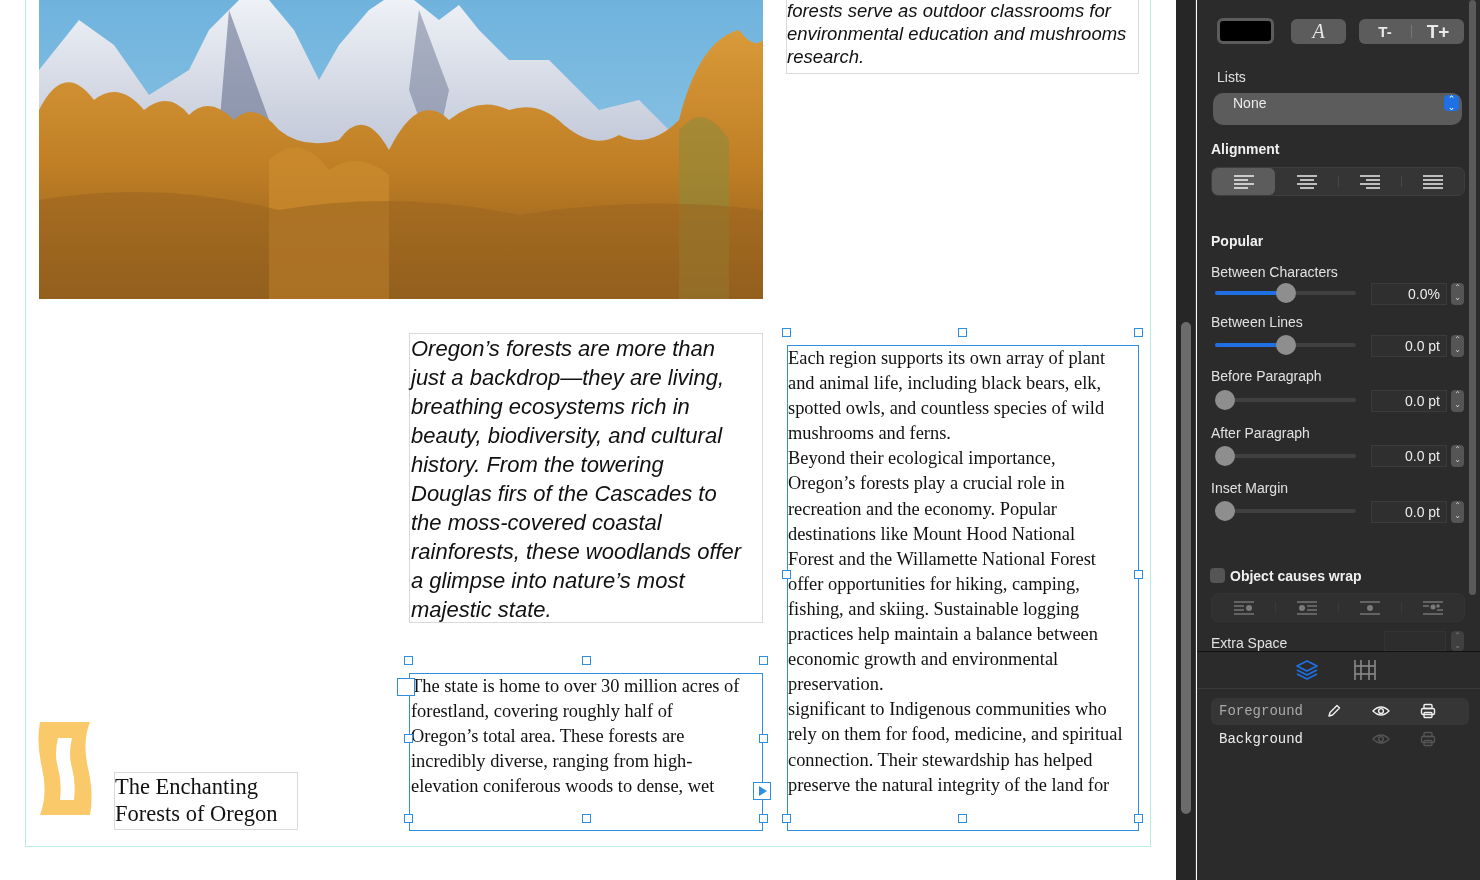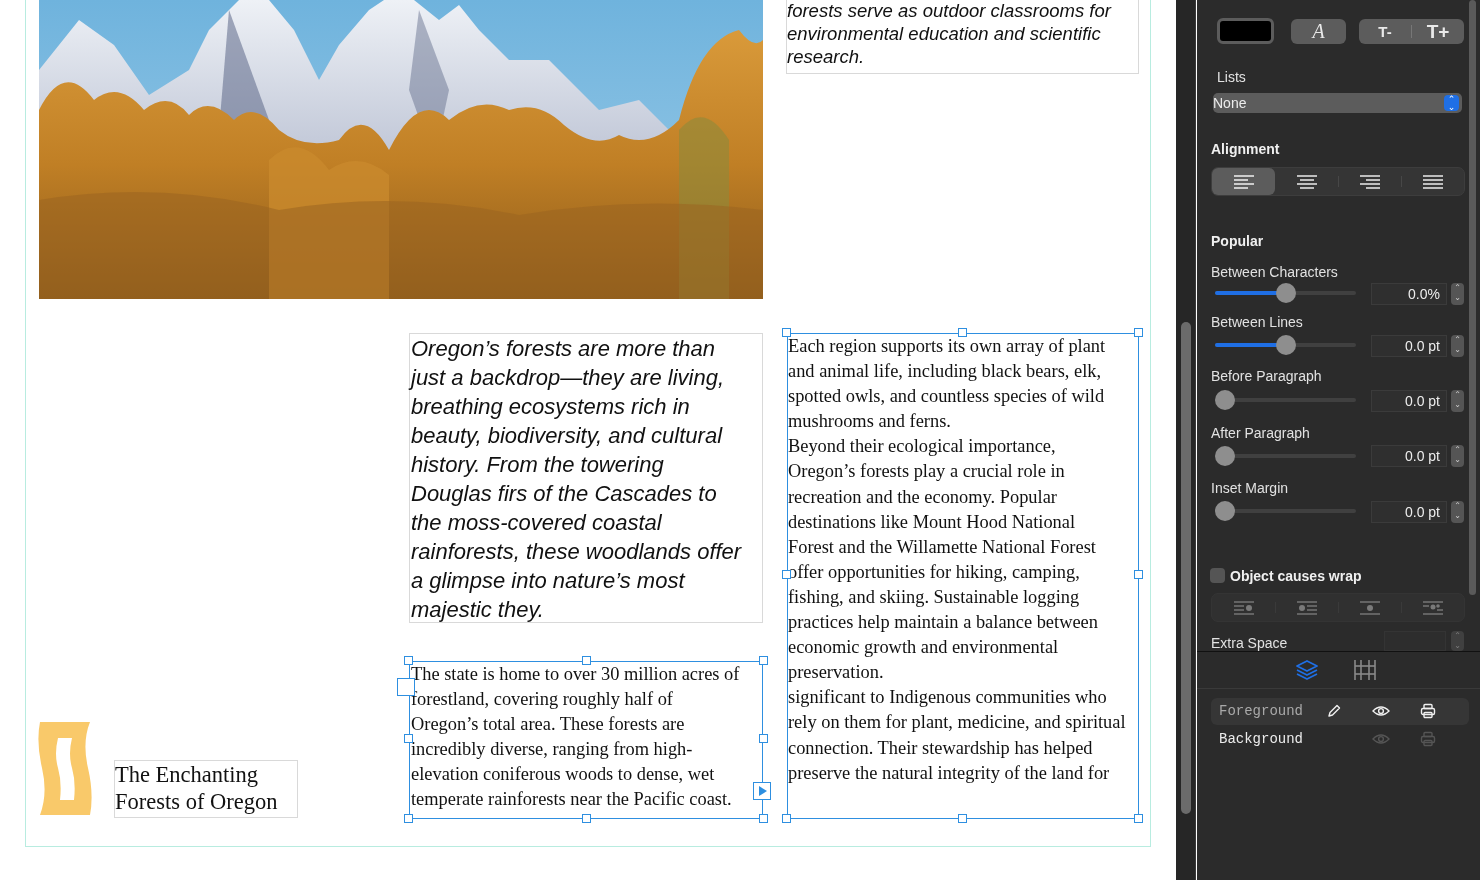--- a/index.html
+++ b/index.html
@@ -11,21 +11,21 @@
   .page-border { position: absolute; left: 25px; top: -10px; width: 1126px; height: 857px; border: 1px solid #b8ece0; }
 
   .photo { position: absolute; left: 39px; top: 0; width: 724px; height: 299px; overflow: hidden; }
   .photo svg { display: block; width: 100%; height: 100%; }
 
   .textbox { position: absolute; color: #111; }
   .tb-plain { border: 1px solid #d9d9d9; }
   .tb-selected { border: 1.5px solid #2e8fe0; }
 
   .italic-sans { font-family: "Liberation Sans", sans-serif; font-style: italic; }
-  .serif { font-family: "Liberation Serif", serif; }
+  .serif { font-family: "Liberation Serif", serif; margin-top: 12px; }
 
   .quote-top { left: 786px; top: -10px; width: 353px; height: 84px; padding: 8px 0 0 0; font-size: 18.5px; line-height: 23px; }
   .quote-main { left: 409px; top: 333px; width: 354px; height: 290px; padding: 0 0 0 1px; font-size: 22px; line-height: 29px; }
   .tb-state { left: 409px; top: 661px; width: 354px; height: 158px; padding: 0 0 0 1px; font-size: 18.4px; line-height: 25px; }
   .tb-region { left: 787px; top: 333px; width: 352px; height: 486px; padding: 0 0 0 0; font-size: 18.4px; line-height: 25.1px; }
   .tb-title { left: 114px; top: 760px; width: 184px; height: 58px; padding: 0 0 0 0; font-size: 22.5px; line-height: 27px; }
 
   .line { display: block; white-space: nowrap; }
 
   .handle { position: absolute; width: 9px; height: 9px; background: #fff; border: 1.5px solid #2e8fe0; }
@@ -46,21 +46,21 @@
   .color-well { position: absolute; left: 20px; top: 18px; width: 57px; height: 26px; border-radius: 6px; background: #5c5c5c; padding: 3px; }
   .color-well div { width: 100%; height: 100%; background: #000; border-radius: 3px; }
   .font-btn { position: absolute; left: 94px; top: 19px; width: 55px; height: 25px; border-radius: 6px; background: #5c5c5c; color: #e9e9e9; font-family: "Liberation Serif", serif; font-style: italic; font-size: 20px; text-align: center; line-height: 25px; }
   .size-group { position: absolute; left: 162px; top: 19px; width: 105px; height: 25px; border-radius: 6px; background: #5c5c5c; display: flex; }
   .size-group .seg { flex: 1; text-align: center; line-height: 25px; color: #e9e9e9; font-size: 15px; font-weight: bold; }
   .size-group .sep { width: 1px; background: #777; margin: 6px 0; }
 
   .label { position: absolute; font-size: 14px; color: #e2e2e2; }
   .label.bold { font-weight: bold; color: #f0f0f0; }
 
-  .select { position: absolute; left: 16px; top: 93px; width: 249px; height: 20px; border-radius: 5px; background: #5c5c5c; font-size: 14px; line-height: 20px; padding-left: 0; color: #ececec; }
+  .select { position: absolute; left: 16px; top: 93px; width: 249px; height: 32px; border-radius: 10px; background: #5c5c5c; font-size: 14px; line-height: 20px; padding-left: 20px; color: #ececec; }
   .select .stepper { position: absolute; right: 3px; top: 2px; width: 15px; height: 16px; border-radius: 4px; background: #1f6fe5; color: #fff; font-size: 9px; line-height: 8px; text-align: center; padding-top: 0px; }
 
   .seg-ctrl { position: absolute; left: 14px; height: 29px; width: 254px; border-radius: 7px; background: #353535; border: 1px solid #3d3d3d; display: flex; align-items: center; }
   .seg-ctrl .opt { flex: 1; height: 100%; display: flex; align-items: center; justify-content: center; position: relative; }
   .seg-ctrl .opt.active { background: #5c5c5c; border-radius: 6px; }
   .seg-ctrl .opt + .opt::before { content: ""; position: absolute; left: 0; top: 8px; bottom: 8px; width: 1px; background: #474747; }
   .seg-ctrl .opt.active + .opt::before, .seg-ctrl .opt.after-active::before { display: none; }
 
   .slider { position: absolute; left: 18px; width: 141px; height: 20px; }
   .slider .track { position: absolute; left: 0; right: 0; top: 8px; height: 4px; border-radius: 2px; background: #404040; }
@@ -111,44 +111,43 @@
       <path d="M380 10 L410 90 L395 160 L370 90 Z" fill="#5d6888" opacity="0.45"></path>
       <path d="M0 110 Q25 60 55 100 Q80 80 105 110 Q130 90 150 115 Q170 95 195 120 Q215 100 240 130 Q265 150 300 140 Q325 105 350 150 Q380 90 410 120 Q440 95 470 110 Q500 100 525 125 Q555 150 580 135 Q610 150 640 120 Q660 40 700 30 Q715 50 724 40 L724 299 L0 299 Z" fill="url(#trees)"></path>
       <path d="M230 160 Q260 130 290 170 Q320 150 350 175 L350 299 L230 299 Z" fill="#c9892d" opacity="0.8"></path>
       <path d="M640 130 Q665 100 690 140 L690 299 L640 299 Z" fill="#8d8a3a" opacity="0.6"></path>
       <path d="M0 200 Q120 180 240 210 Q360 190 480 215 Q600 195 724 210 L724 299 L0 299 Z" fill="#9a6420" opacity="0.55"></path>
     </svg>
   </div>
 
   <div class="textbox tb-plain italic-sans quote-top">
     <span class="line">forests serve as outdoor classrooms for</span>
-    <span class="line">environmental education and scientific</span>
+    <span class="line">environmental education and mushrooms</span>
     <span class="line">research.</span>
   </div>
 
   <div class="textbox tb-plain italic-sans quote-main">
     <span class="line">Oregon’s forests are more than</span>
     <span class="line">just a backdrop—they are living,</span>
     <span class="line">breathing ecosystems rich in</span>
     <span class="line">beauty, biodiversity, and cultural</span>
     <span class="line">history. From the towering</span>
     <span class="line">Douglas firs of the Cascades to</span>
     <span class="line">the moss-covered coastal</span>
     <span class="line">rainforests, these woodlands offer</span>
     <span class="line">a glimpse into nature’s most</span>
-    <span class="line">majestic they.</span>
+    <span class="line">majestic state.</span>
   </div>
 
   <div class="textbox tb-selected serif tb-state">
     <span class="line">The state is home to over 30 million acres of</span>
     <span class="line">forestland, covering roughly half of</span>
     <span class="line">Oregon’s total area. These forests are</span>
     <span class="line">incredibly diverse, ranging from high-</span>
     <span class="line">elevation coniferous woods to dense, wet</span>
-    <span class="line">temperate rainforests near the Pacific coast.</span>
   </div>
 
   <div class="handle" style="left:404px;top:656px"></div>
   <div class="handle" style="left:582px;top:656px"></div>
   <div class="handle" style="left:759px;top:656px"></div>
   <div class="handle" style="left:404px;top:734px"></div>
   <div class="handle" style="left:759px;top:734px"></div>
   <div class="handle" style="left:404px;top:814px"></div>
   <div class="handle" style="left:582px;top:814px"></div>
   <div class="handle" style="left:759px;top:814px"></div>
@@ -166,21 +165,21 @@
     <span class="line">Oregon’s forests play a crucial role in</span>
     <span class="line">recreation and the economy. Popular</span>
     <span class="line">destinations like Mount Hood National</span>
     <span class="line">Forest and the Willamette National Forest</span>
     <span class="line">offer opportunities for hiking, camping,</span>
     <span class="line">fishing, and skiing. Sustainable logging</span>
     <span class="line">practices help maintain a balance between</span>
     <span class="line">economic growth and environmental</span>
     <span class="line">preservation.</span>
     <span class="line">significant to Indigenous communities who</span>
-    <span class="line">rely on them for plant, medicine, and spiritual</span>
+    <span class="line">rely on them for food, medicine, and spiritual</span>
     <span class="line">connection. Their stewardship has helped</span>
     <span class="line">preserve the natural integrity of the land for</span>
   </div>
   <div class="handle" style="left:782px;top:328px"></div>
   <div class="handle" style="left:958px;top:328px"></div>
   <div class="handle" style="left:1134px;top:328px"></div>
   <div class="handle" style="left:782px;top:570px"></div>
   <div class="handle" style="left:1134px;top:570px"></div>
   <div class="handle" style="left:782px;top:814px"></div>
   <div class="handle" style="left:958px;top:814px"></div>

